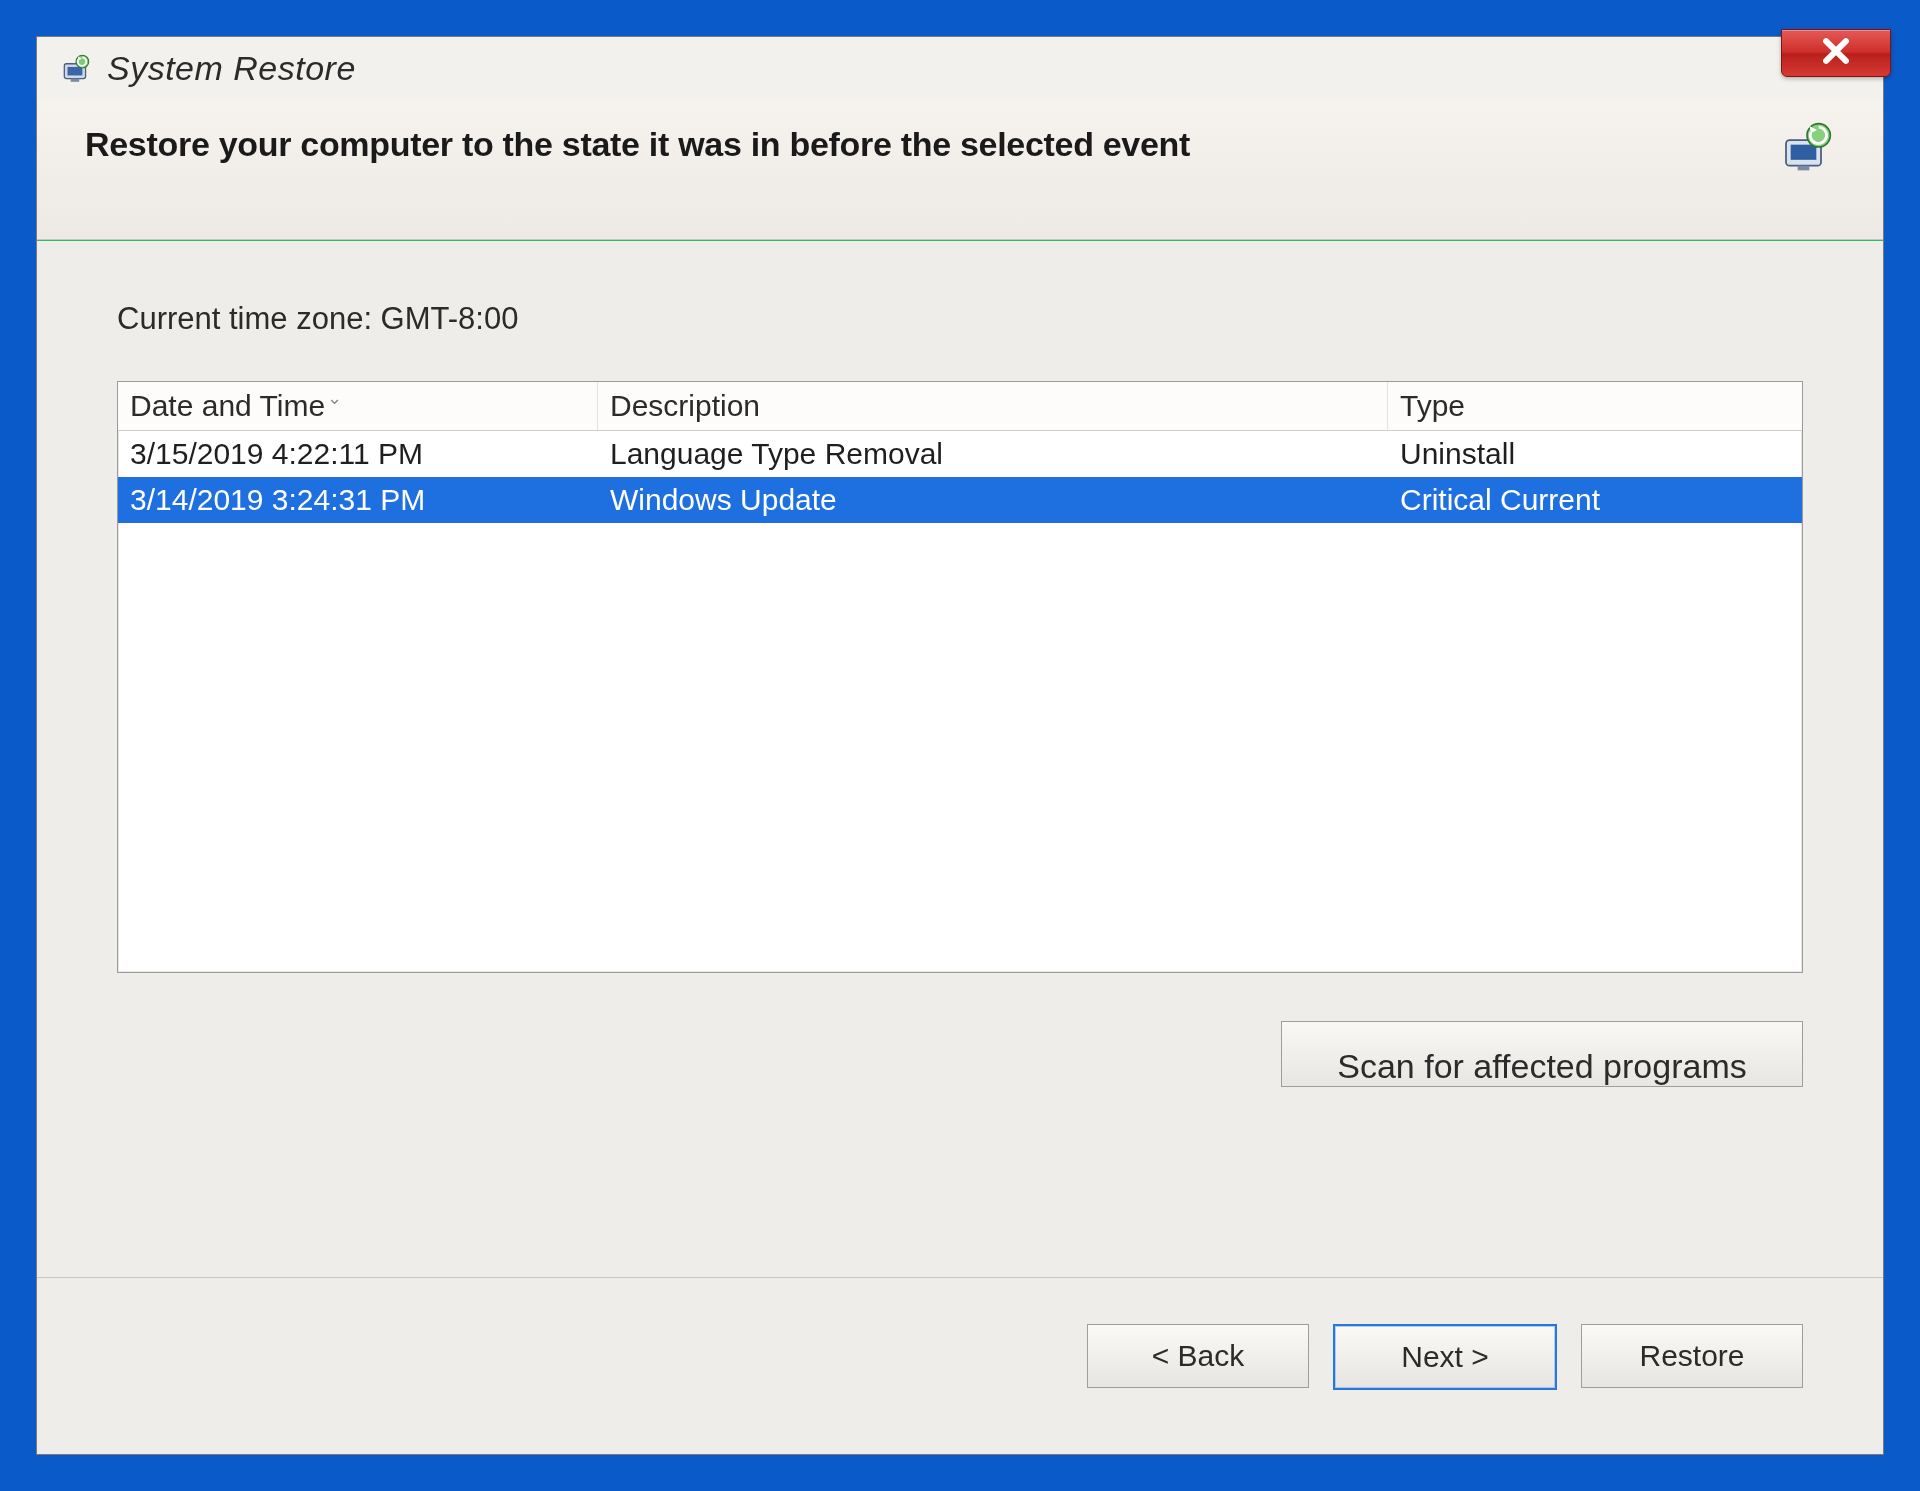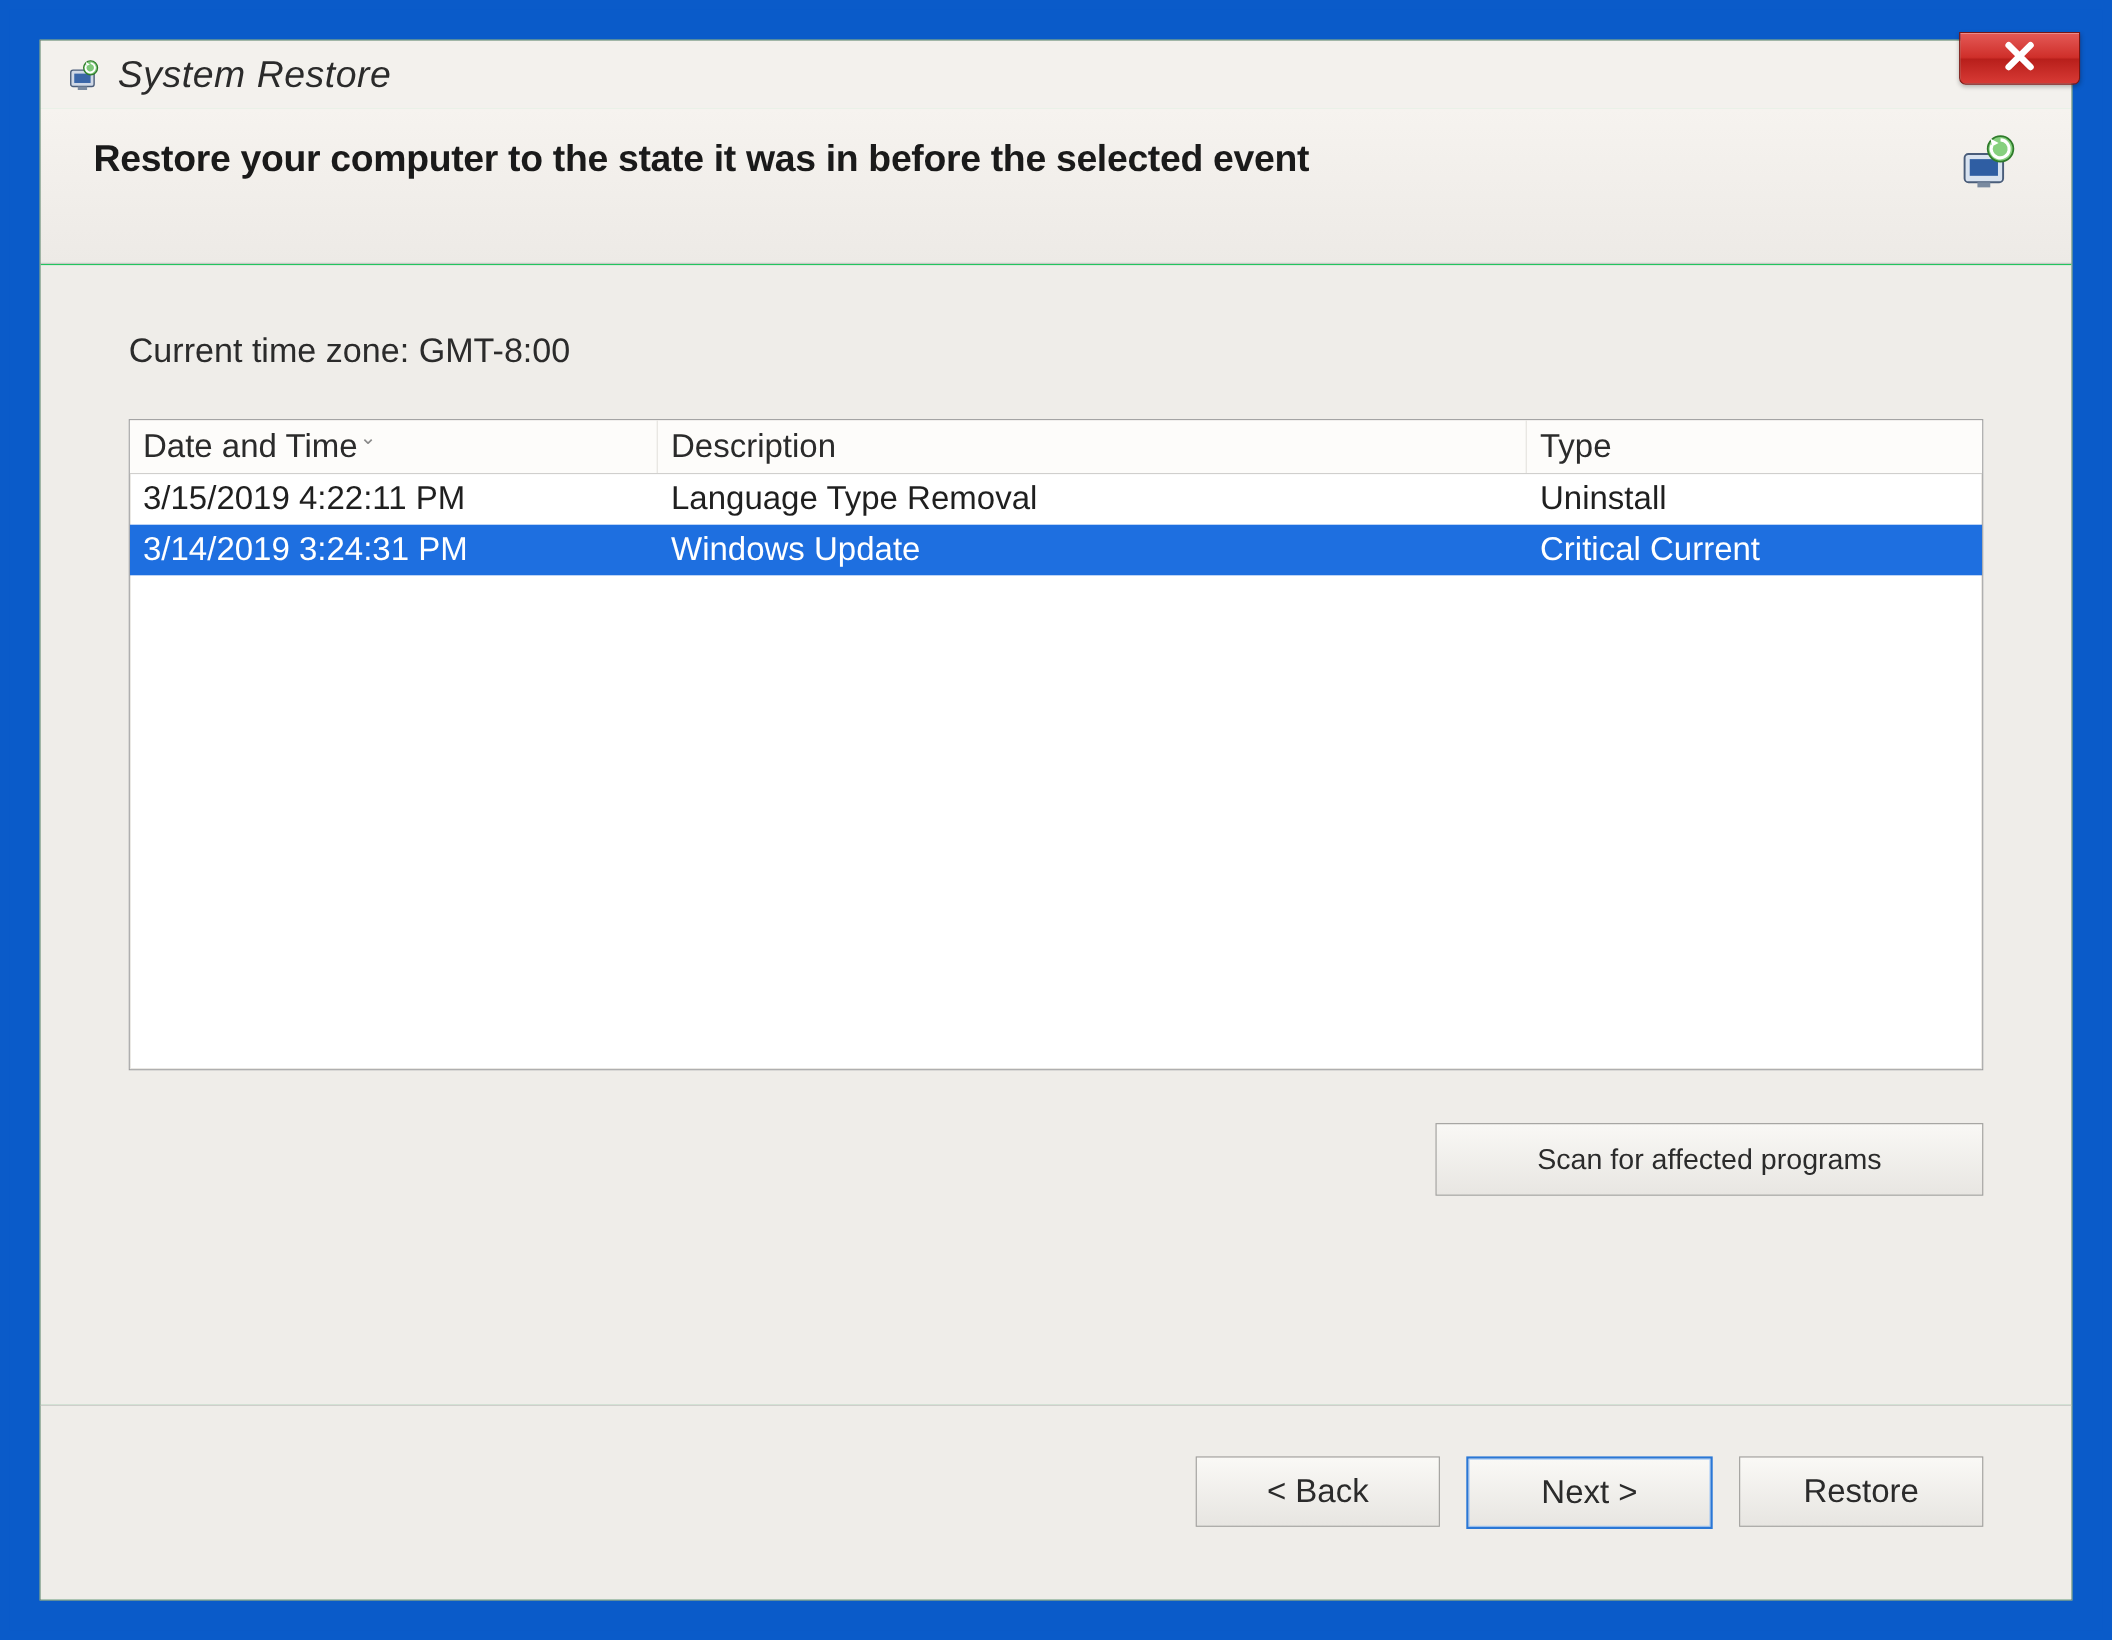--- a/index.html
+++ b/index.html
@@ -21,21 +21,21 @@
     background: #0a5bc9;
     box-sizing: border-box;
   }
 
   .window {
     position: absolute;
     left: 27px;
     top: 27px;
     right: 27px;
     bottom: 27px;
-    background: #86efac;
+    background: #fde047;
     border: 1px solid #7a7a7a;
     display: flex;
     flex-direction: column;
   }
 
   
   .titlebar {
     height: 62px;
     display: flex;
     align-items: center;
@@ -161,28 +161,28 @@
 
   
   .scan-row {
     display: flex;
     justify-content: flex-end;
     margin-top: 48px;
   }
   .scan-btn {
     min-width: 460px;
     height: 64px;
-    font-size: 26px;
+    font-size: 34px;
     color: #2b2b2b;
     background: linear-gradient(to bottom, #f9f8f5, #e8e6e2);
     border: 1px solid #9f9e9c;
     display: flex;
-    align-items: center;
-    justify-content: center;
-    padding: 0 18px;
+    align-items: flex-end;
+    justify-content: center;
+    padding: 0 30px;
   }
 
   
   .footer-area {
     border-top: 1px solid #c7c6c4;
     background: #efede9;
     padding: 46px 80px 64px 80px;
     display: flex;
     justify-content: flex-end;
     gap: 24px;

